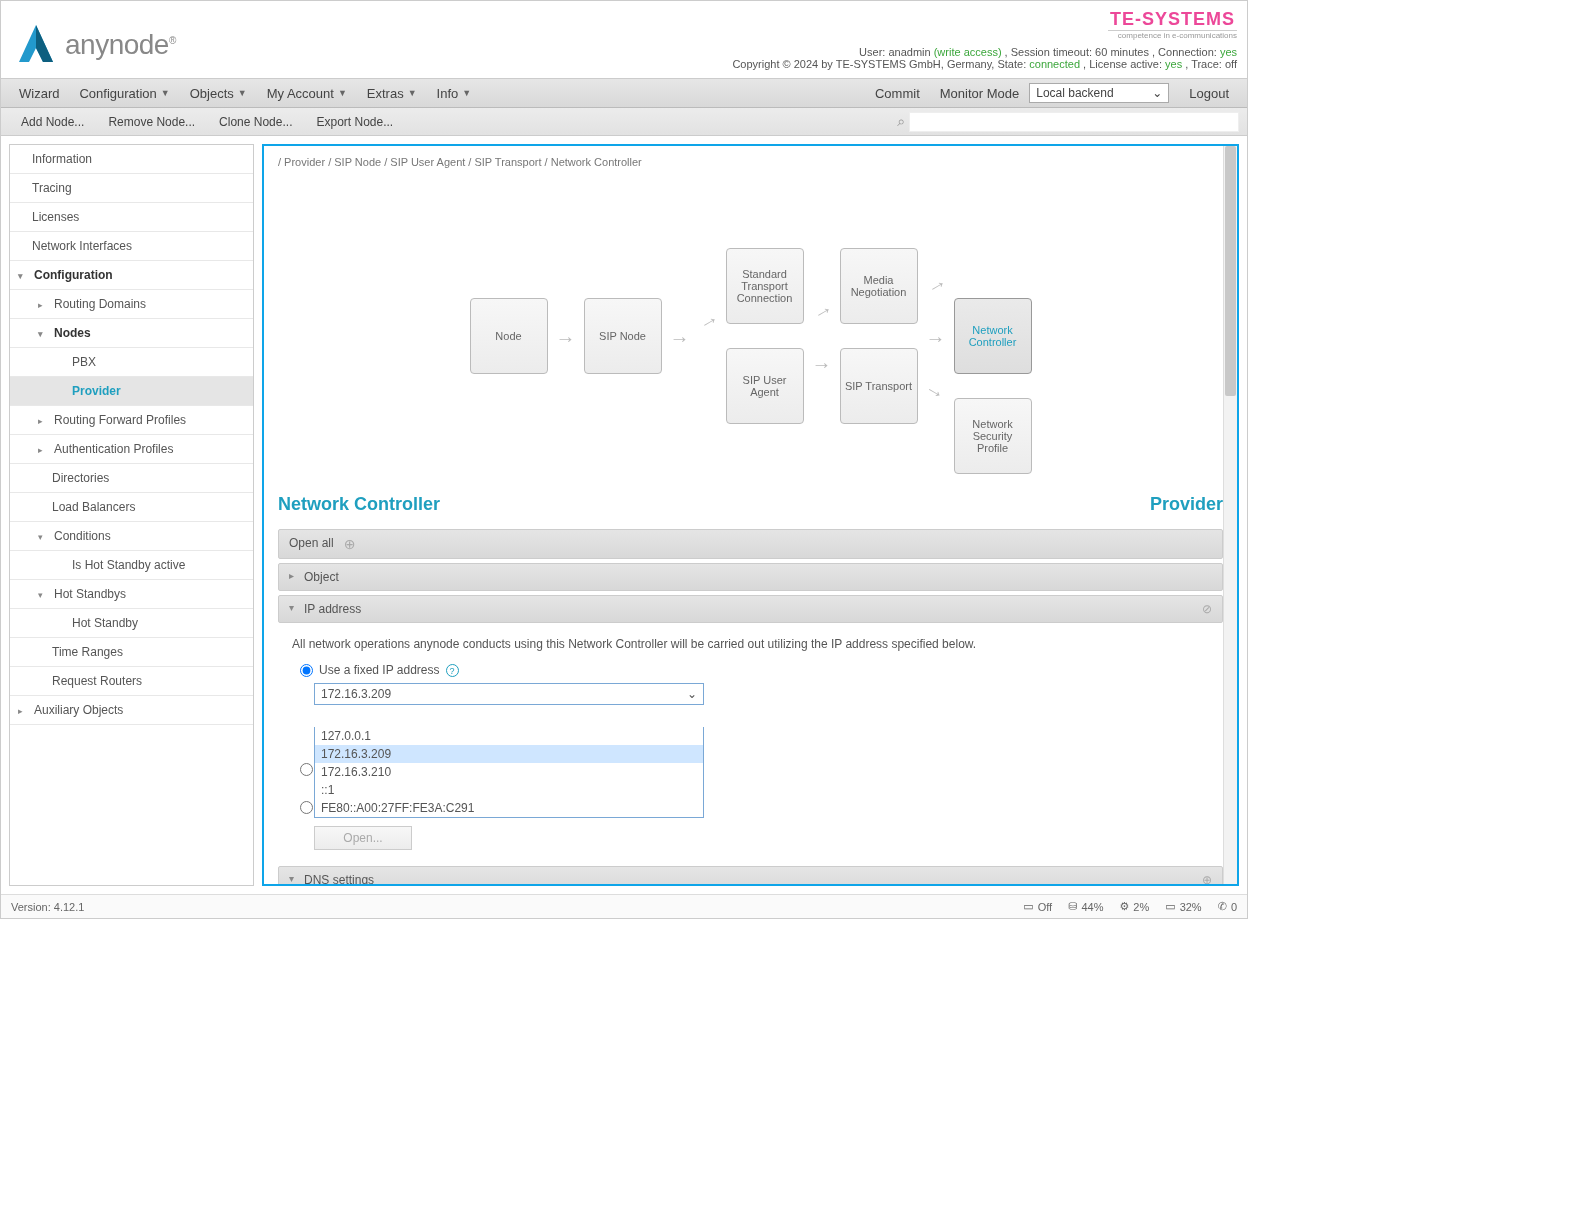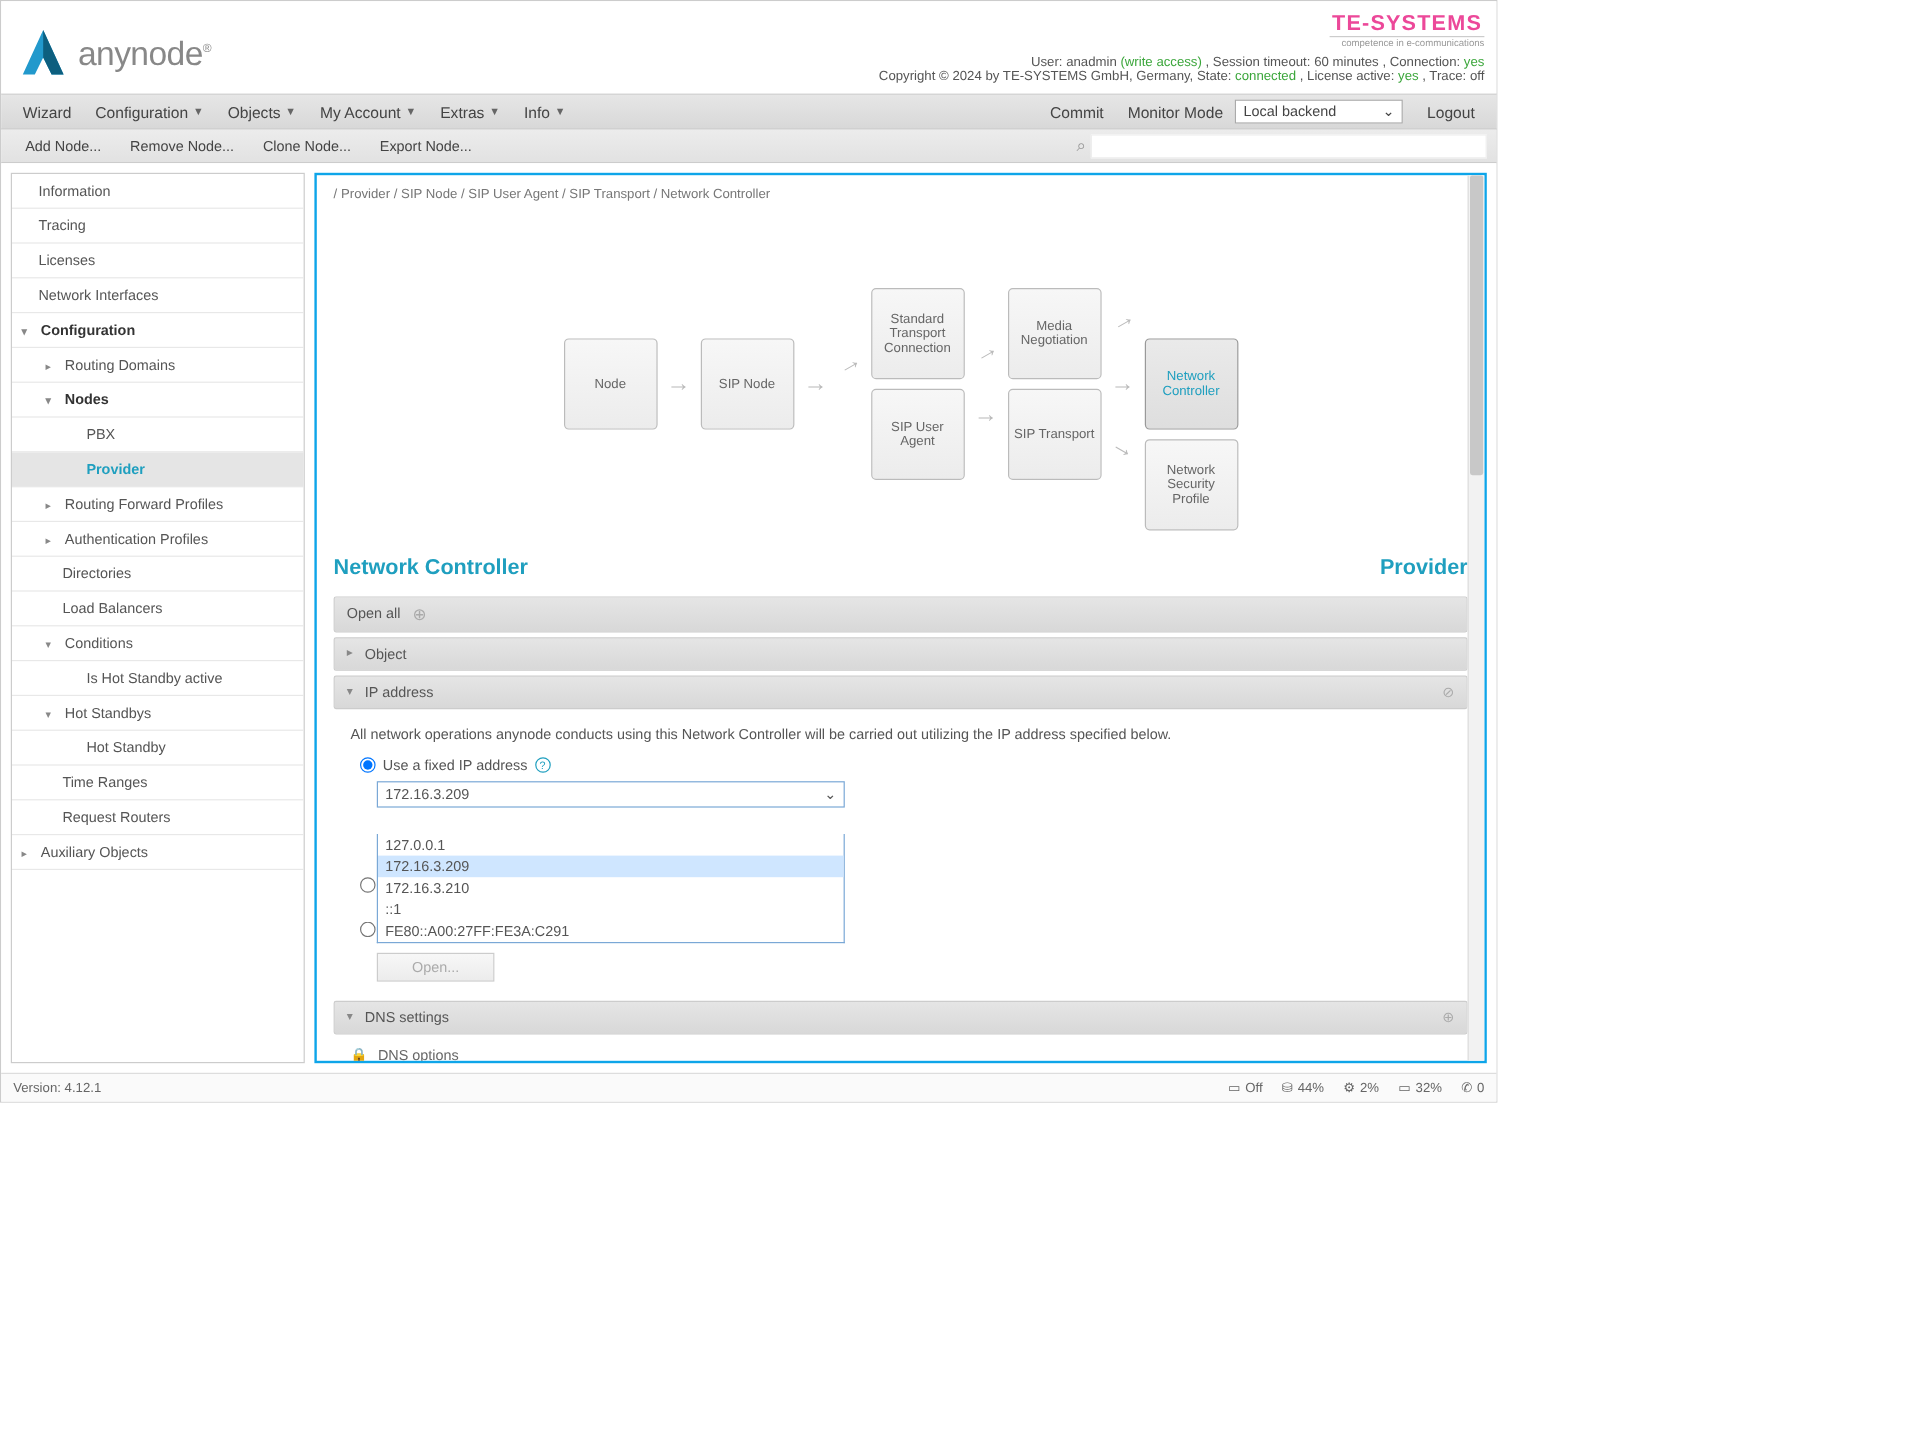--- a/index.html
+++ b/index.html
@@ -61,32 +61,32 @@
 .sidebar-item.l3 { padding-left:62px; }
 .sidebar-item.expandable::before { content:"▾"; font-size:9px; margin-right:6px; color:#888; margin-left:-14px; display:inline-block; width:10px;}
 .sidebar-item.expandable.collapsed::before { content:"▸"; }
 .sidebar-item.bold { font-weight:bold; color:#333;}
 .sidebar-item.active { background:#e5e5e5; color:#1f9fbf; font-weight:bold;}
 .content { flex:1; border:2px solid #0ea5e9; background:#fff; padding:10px 14px; position:relative; overflow:hidden; height: 742px;}
 .breadcrumb { font-size:11px; color:#777; margin-bottom:12px;}
 .flow-row { display:flex; justify-content:center; align-items:center; gap:8px; margin:30px 0 20px 0;}
 .flow-box { border:1px solid #bbb; border-radius:4px; background:linear-gradient(#f7f7f7,#ececec); width:78px; height:76px; display:flex; align-items:center; justify-content:center; text-align:center; font-size:11px; color:#666; padding:4px; cursor:pointer;}
 .flow-box.active { color:#1f9fbf; border-color:#999; background:linear-gradient(#eaeaea,#dedede);}
-.flow-col { display:flex; flex-direction:column; gap:8px; align-items:center;}
+.flow-col { display:flex; flex-direction:column; gap:24px; align-items:center;}
 .arrow { color:#bbb; font-size:20px; }
 .arrow-col { display:flex; flex-direction:column; gap:30px;}
 .page-title-row { display:flex; justify-content:space-between; align-items:center; margin:12px 0 14px 0;}
 .page-title { color:#1f9fbf; font-size:18px; font-weight:bold;}
 .page-subtitle { color:#1f9fbf; font-size:18px; font-weight:bold;}
 .section-bar { background:linear-gradient(#e5e5e5,#d8d8d8); border:1px solid #ccc; border-radius:2px; padding:6px 10px; margin-bottom:4px; display:flex; align-items:flex-start; font-size:12px; color:#555; cursor:pointer;}
 .section-bar .chev { font-size:10px; margin-right:10px; color:#888;}
 .section-bar .plus { margin-left:10px; color:#aaa; font-size:14px;}
 .section-bar .right-icon { margin-left:auto; color:#aaa;}
 .section-body { padding:10px 14px 16px 14px; font-size:12px; color:#555;}
-.radio-row { display:flex; align-items:flex-start; margin:2px 0 6px 8px;}
+.radio-row { display:flex; align-items:center; margin:2px 0 6px 8px;}
 .radio-row input { margin-right:6px;}
 .help-icon { display:inline-block; width:13px; height:13px; border:1px solid #1f9fbf; border-radius:50%; color:#1f9fbf; font-size:9px; text-align:center; line-height:12px; margin-left:6px;}
 .ip-select { margin:4px 0 0 22px; width:390px; border:1px solid #7aa8d6; background:#fff; padding:3px 6px; font-size:12px; display:flex; justify-content:space-between; align-items:center; cursor:pointer;}
 .dropdown { position:absolute; border:1px solid #7aa8d6; border-top:none; background:#fff; width:390px; z-index:10;}
 .dropdown div { padding:2px 6px; font-size:12px; cursor:pointer;}
 .dropdown .hl { background:#cfe6ff;}
 .open-btn { margin:6px 0 0 22px; width:98px; padding:4px 0; border:1px solid #ccc; background:linear-gradient(#f7f7f7,#ececec); color:#aaa; font-size:12px; cursor:default;}
 .dns-sub { padding:6px 14px; display:flex; align-items:center; color:#666; font-size:12px;}
 .lock-icon { margin-right:8px; color:#888;}
 .scrollbar { position:absolute; right:0; top:0; bottom:0; width:14px; background:#f2f2f2; border-left:1px solid #ddd;}

